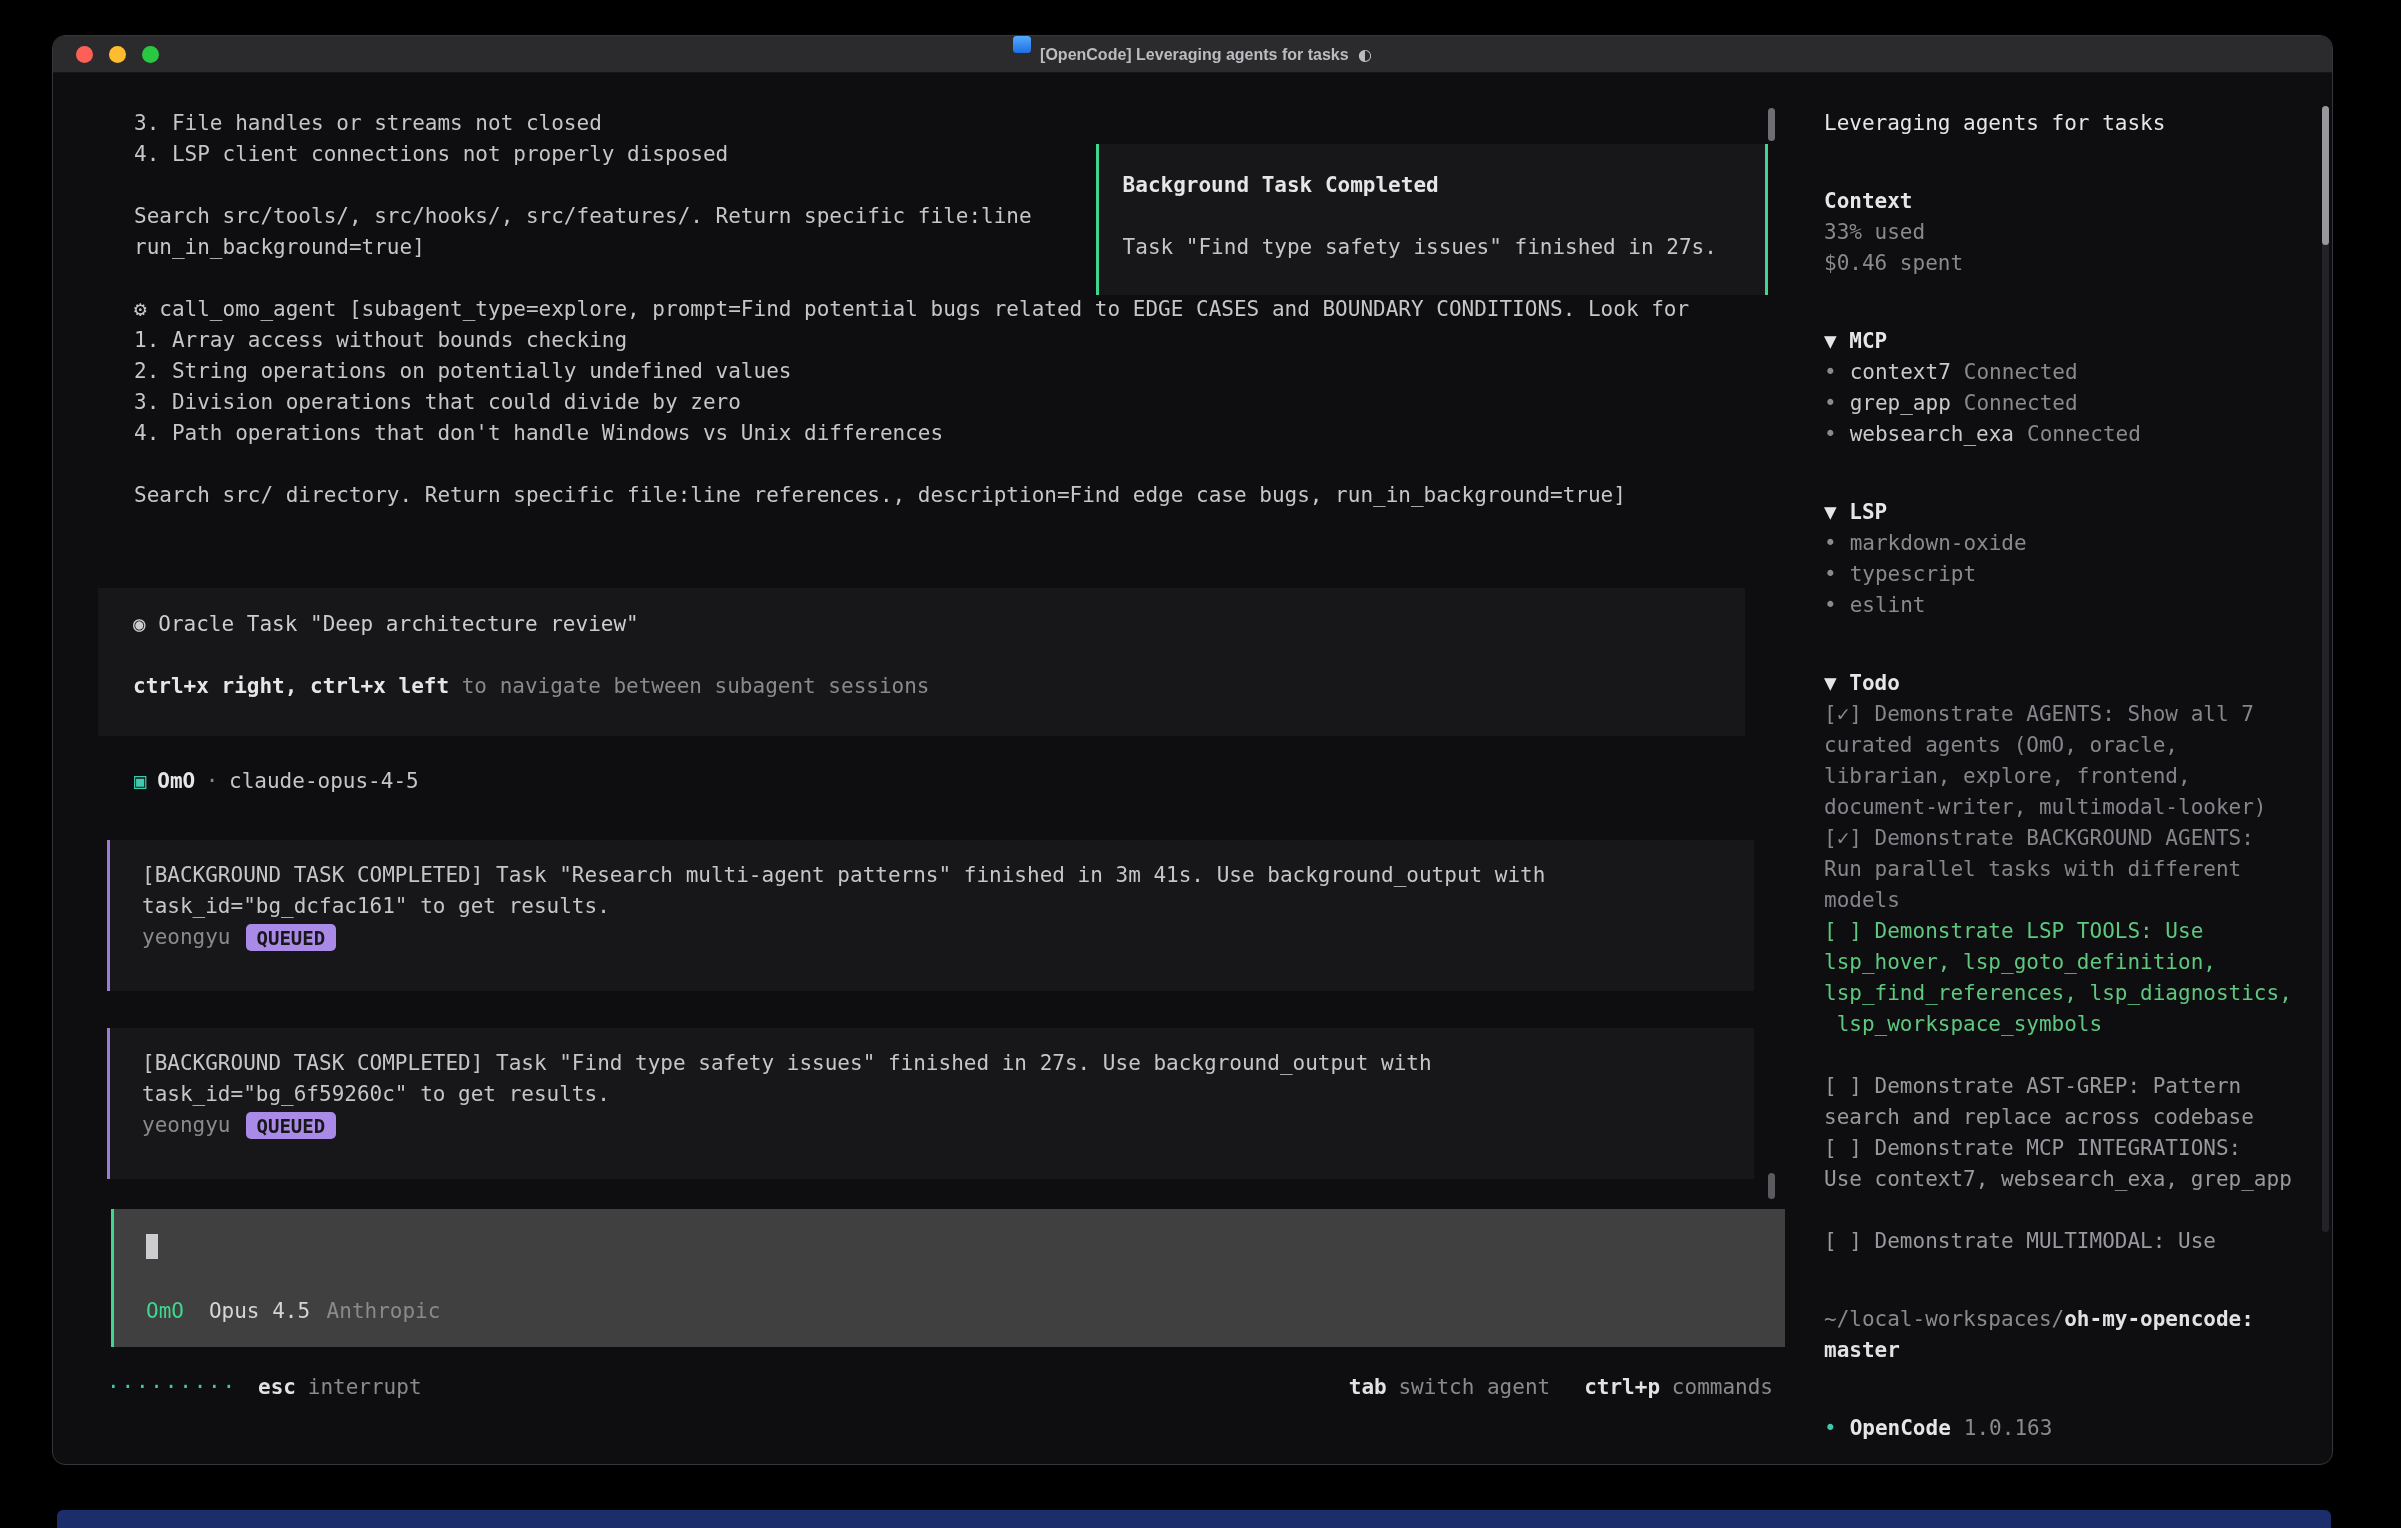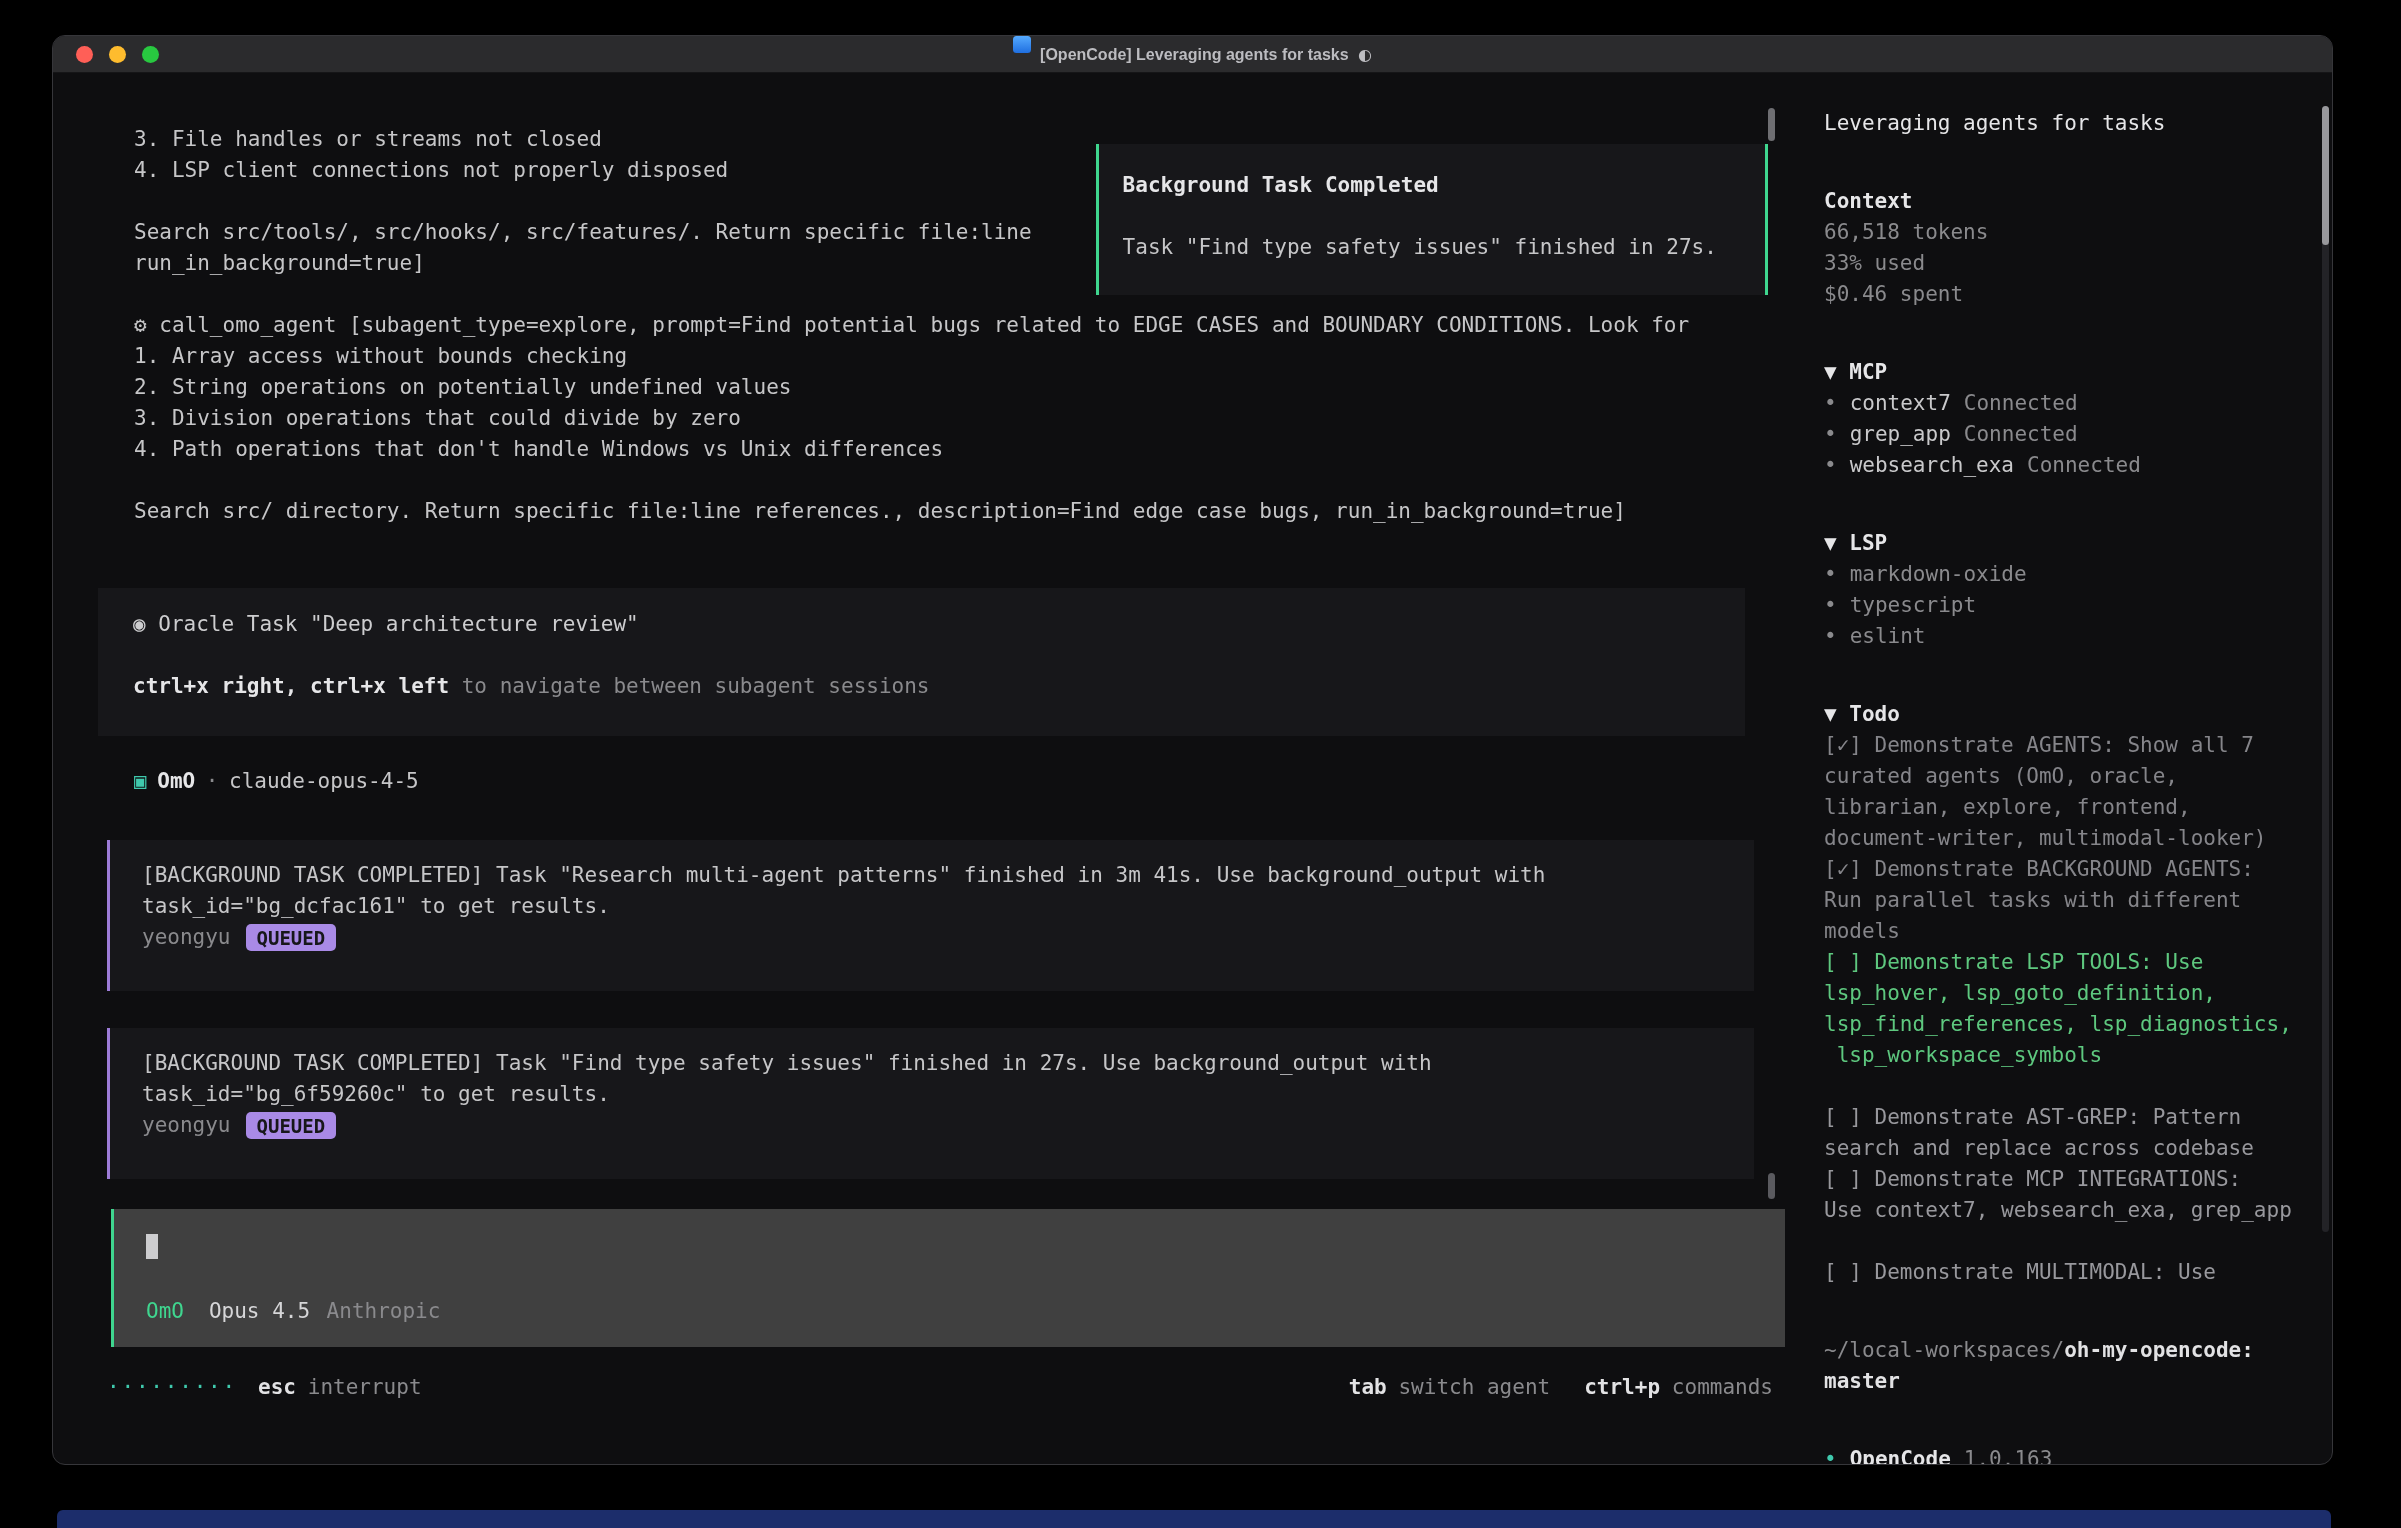--- a/index.html
+++ b/index.html
@@ -29,21 +29,21 @@
   .tl.red { background:#ff5f57; } .tl.yellow { background:#febc2e; } .tl.green { background:#28c840; }
   .titlewrap {
     display:flex; gap:9.5px;
     font-family:"Liberation Sans","DejaVu Sans",sans-serif;
     font-size:16px; font-weight:bold; color:#bcbcc0; line-height:37px;
   }
   .title-icon { width:17.7px; height:17.7px; border-radius:3.5px; background:linear-gradient(180deg,#55aaff,#1f6fe0); display:inline-block; }
   .title-suffix { font-family:"DejaVu Sans",sans-serif; font-weight:normal; color:#bcbcc0; }
 
   
-  .scrollback { position:absolute; left:81px; top:88px; color:#c6c6c8; }
+  .scrollback { position:absolute; left:81px; top:72px; color:#c6c6c8; }
 
   .toast {
     position:absolute; left:1043px; top:108px; width:672px; height:151px;
     background:#17171a; border-left:3.5px solid #3fd68f; border-right:3.5px solid #3fd68f;
     padding:26px 0 0 23.6px;
   }
   .toast-title { font-weight:bold; color:#e6e6e8; height:31px; }
   .gap-1 { margin-top:31px; }
 
   .oracle-panel {
@@ -205,21 +205,20 @@
   </div>
 
   <div class="m-thumb-a"></div>
   <div class="m-thumb-b"></div>
 
   <div class="sidebar">
     <div class="sb-title">Leveraging agents for tasks</div>
 
     <div class="sb-block">
       <div class="sb-h">Context</div>
-      <div class="sb-line dim">66,518 tokens</div>
       <div class="sb-line dim">33% used</div>
       <div class="sb-line dim">$0.46 spent</div>
     </div>
 
     <div class="sb-block">
       <div class="sb-h">▼ MCP</div>
       <div class="sb-line sb-item">
         <span class="bullet">•</span><span class="name">context7</span><span class="status">Connected</span>
       </div>
       <div class="sb-line sb-item">

